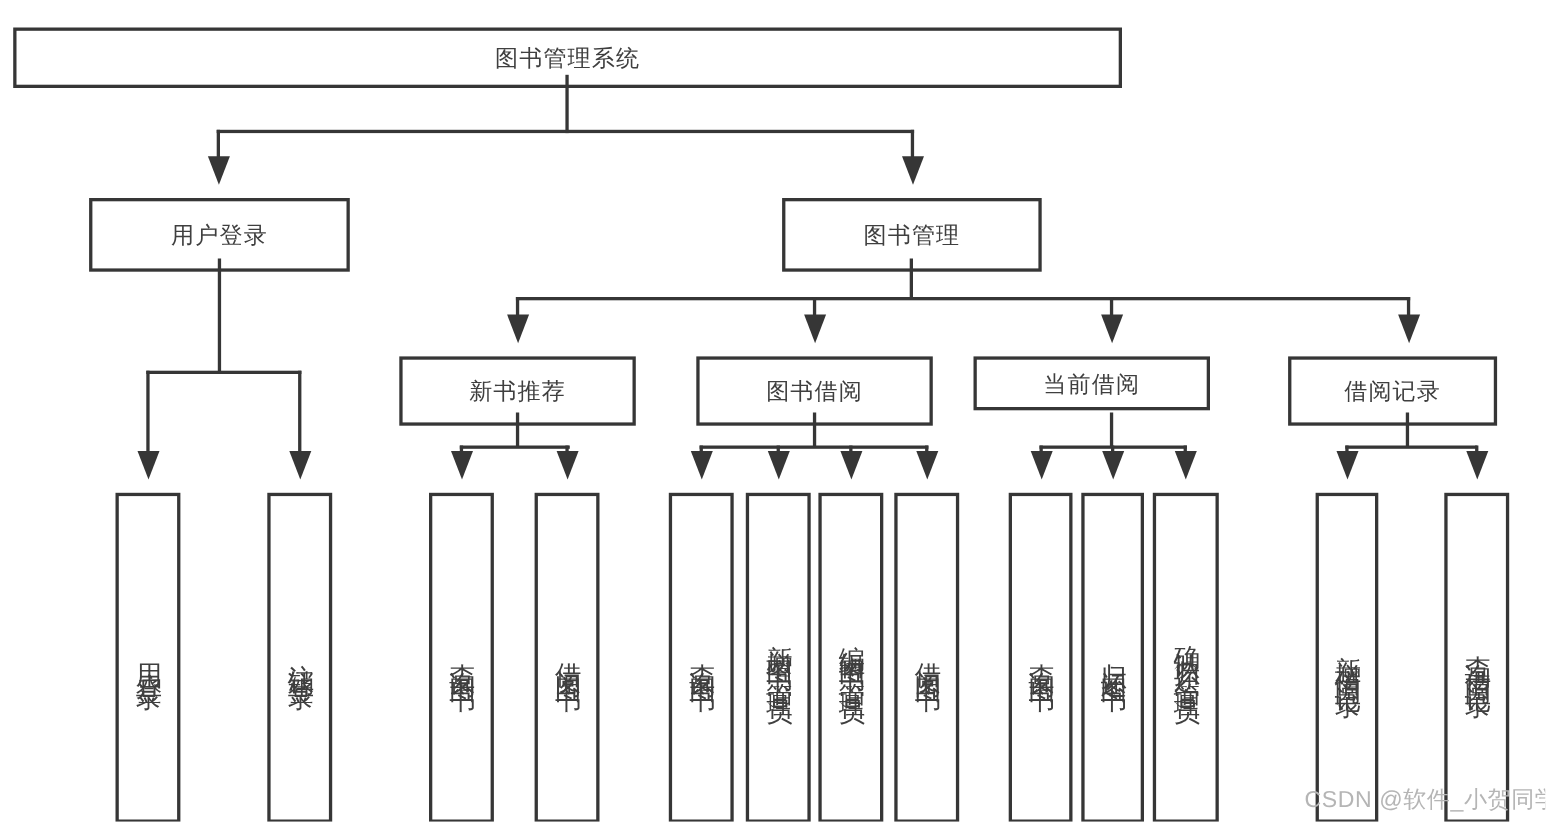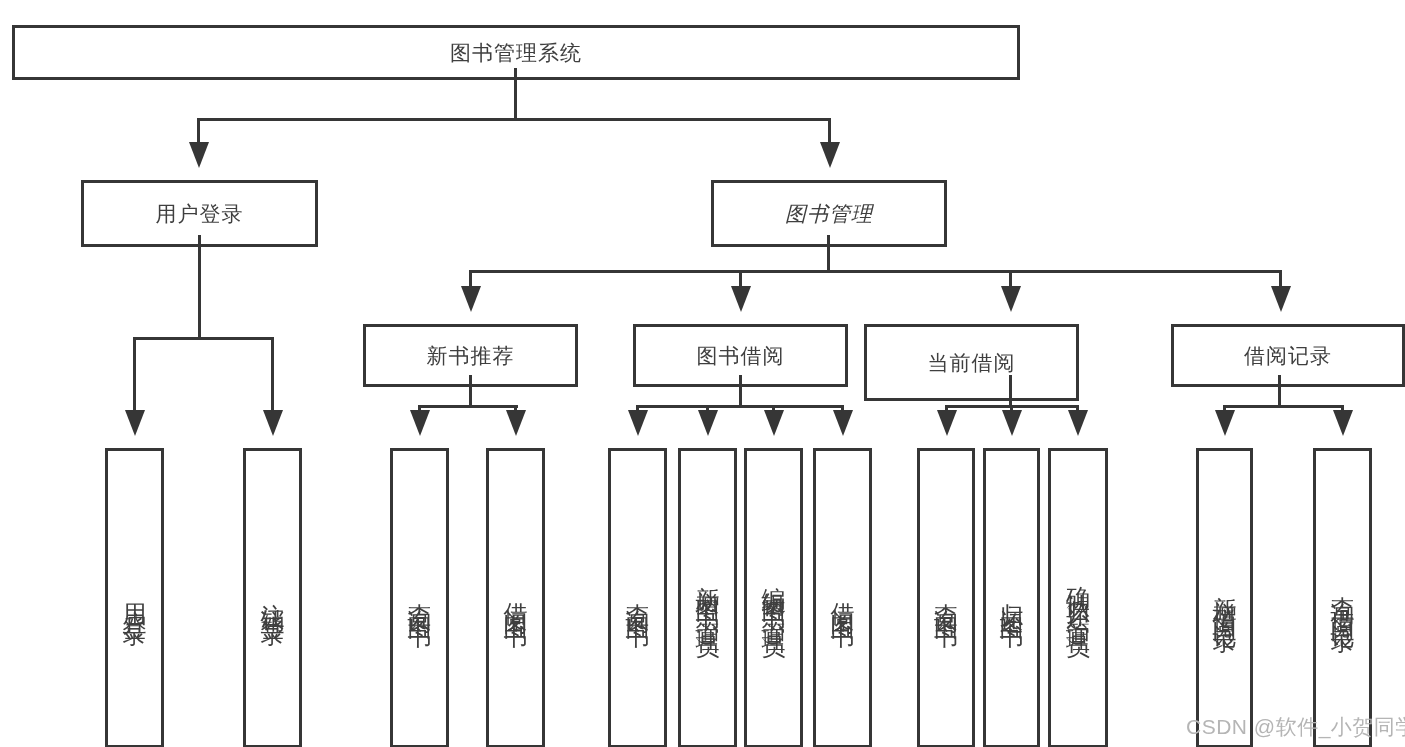--- a/index.html
+++ b/index.html
@@ -63,21 +63,21 @@
   <div class="box" style="left:12px;top:13px;width:1008px;height:55px;">图书管理系统</div>
 
   <div class="vline" style="left:514px;top:68px;height:53px;"></div>
   <div class="hline" style="left:197px;top:118px;width:634px;"></div>
   <div class="vline" style="left:197px;top:118px;height:28px;"></div>
   <div class="arrow" style="left:189px;top:142px;"></div>
   <div class="vline" style="left:828px;top:118px;height:28px;"></div>
   <div class="arrow" style="left:820px;top:142px;"></div>
 
   <div class="box" style="left:81px;top:168px;width:237px;height:67px;">用户登录</div>
-  <div class="box" style="left:711px;top:168px;width:236px;height:67px;font-style:italic;">图书管理</div>
+  <div class="box" style="left:711px;top:168px;width:236px;height:67px;">图书管理</div>
 
   <div class="vline" style="left:198px;top:235px;height:104px;"></div>
   <div class="hline" style="left:133px;top:337px;width:141px;"></div>
   <div class="vline" style="left:133px;top:337px;height:76px;"></div>
   <div class="arrow" style="left:125px;top:410px;"></div>
   <div class="vline" style="left:271px;top:337px;height:76px;"></div>
   <div class="arrow" style="left:263px;top:410px;"></div>
 
   <div class="vline" style="left:827px;top:235px;height:37px;"></div>
   <div class="hline" style="left:469px;top:270px;width:813px;"></div>
@@ -85,22 +85,22 @@
   <div class="arrow" style="left:461px;top:286px;"></div>
   <div class="vline" style="left:739px;top:270px;height:20px;"></div>
   <div class="arrow" style="left:731px;top:286px;"></div>
   <div class="vline" style="left:1009px;top:270px;height:20px;"></div>
   <div class="arrow" style="left:1001px;top:286px;"></div>
   <div class="vline" style="left:1279px;top:270px;height:20px;"></div>
   <div class="arrow" style="left:1271px;top:286px;"></div>
 
   <div class="box" style="left:633px;top:312px;width:215px;height:63px;">图书借阅</div>
   <div class="box" style="left:363px;top:312px;width:215px;height:63px;">新书推荐</div>
-  <div class="box" style="left:864px;top:312px;width:215px;height:77px;">当前借阅</div>
-  <div class="box" style="left:1171px;top:312px;width:234px;height:63px;">借阅记录</div>
+  <div class="box" style="left:885px;top:312px;width:215px;height:49px;">当前借阅</div>
+  <div class="box" style="left:1171px;top:312px;width:190px;height:63px;">借阅记录</div>
 
   <div class="vline" style="left:469px;top:375px;height:32px;"></div>
   <div class="hline" style="left:418px;top:405px;width:100px;"></div>
   <div class="vline" style="left:418px;top:405px;height:10px;"></div>
   <div class="arrow" style="left:410px;top:410px;"></div>
   <div class="vline" style="left:514px;top:405px;height:10px;"></div>
   <div class="arrow" style="left:506px;top:410px;"></div>
 
   <div class="vline" style="left:739px;top:375px;height:32px;"></div>
   <div class="hline" style="left:636px;top:405px;width:208px;"></div>

